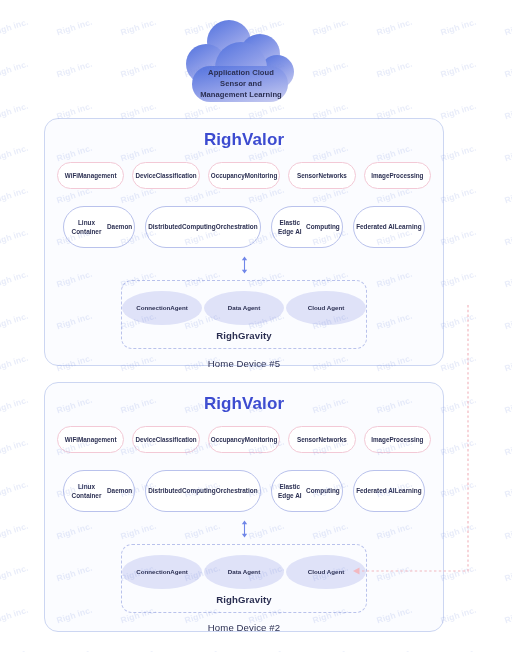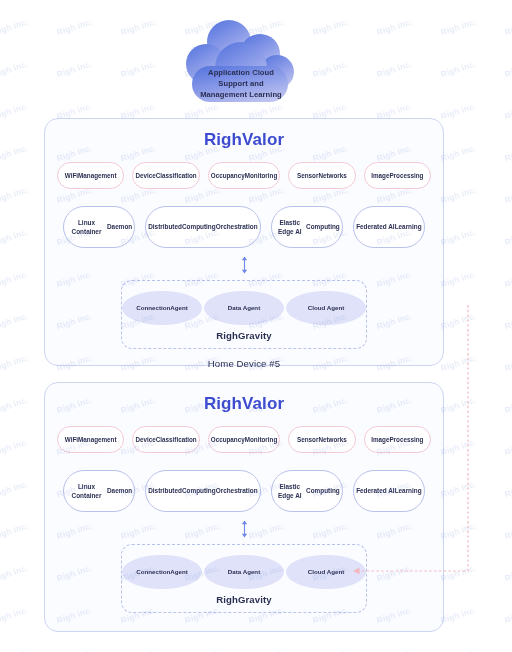--- a/index.html
+++ b/index.html
@@ -199,21 +199,21 @@
         <circle cx="47" cy="26" r="22"></circle>
         <circle cx="78" cy="38" r="20"></circle>
         <circle cx="24" cy="48" r="20"></circle>
         <circle cx="95" cy="56" r="17"></circle>
         <circle cx="59" cy="52" r="26"></circle>
         <rect x="10" y="50" width="96" height="36" rx="18"></rect>
       </g>
     </svg>
     <div class="cloud-text">
       <div>Application Cloud</div>
-      <div>Support and</div>
+      <div>Sensor and</div>
       <div>Management Learning</div>
     </div>
   </div>
 
   <div class="device-card" id="device-1">
     <div class="valor-title">RighValor</div>
     <div class="pill-row apps">
         <div class="pill">
           <span style="display: block;">WiFi</span>
           <span style="display: block;">Management</span>
@@ -343,20 +343,21 @@
           <div class="agent">
             <span style="display: block;">Data Agent</span>
           </div>
           <div class="agent">
             <span style="display: block;">Cloud Agent</span>
           </div>
         </div>
       <div class="gravity-title">RighGravity</div>
     </div>
 
+    <div class="device-label">Home Device #2</div>
   </div>
 
 </div>
 
 <svg id="cloud-connector">
   <path d="M468 305 L468 571 L360 571" fill="none" stroke="#f2b8c0" stroke-width="1.2" stroke-dasharray="2.4 2.4"></path>
   <path d="M353 571 L359.5 567.6 L359.5 574.4 Z" fill="#f2b8c0"></path>
 </svg>
 
 <div id="watermark">

